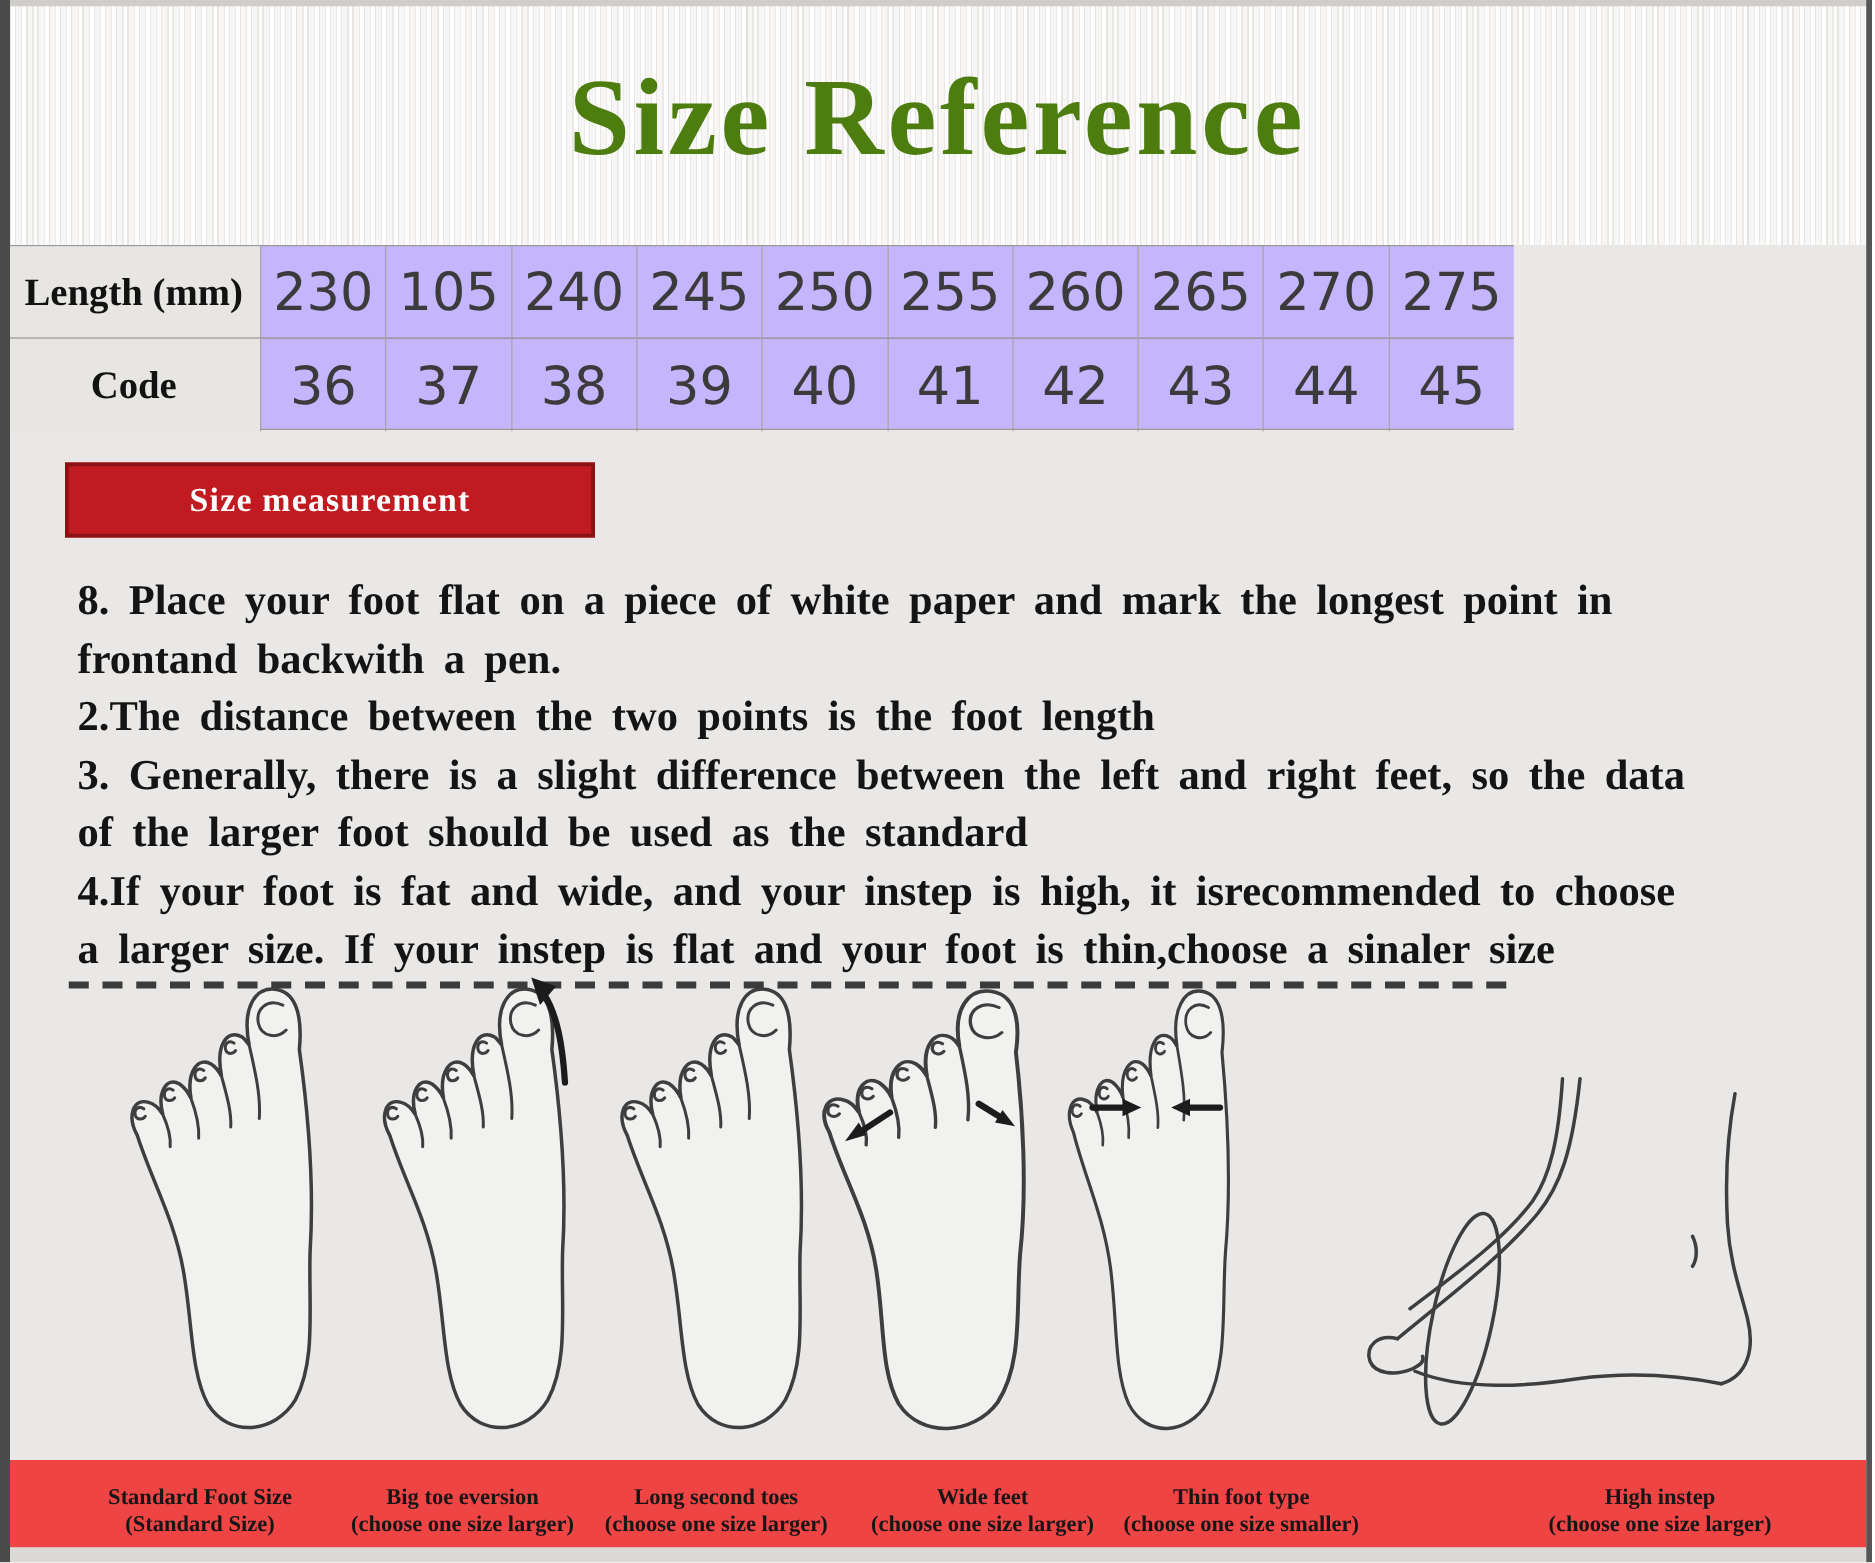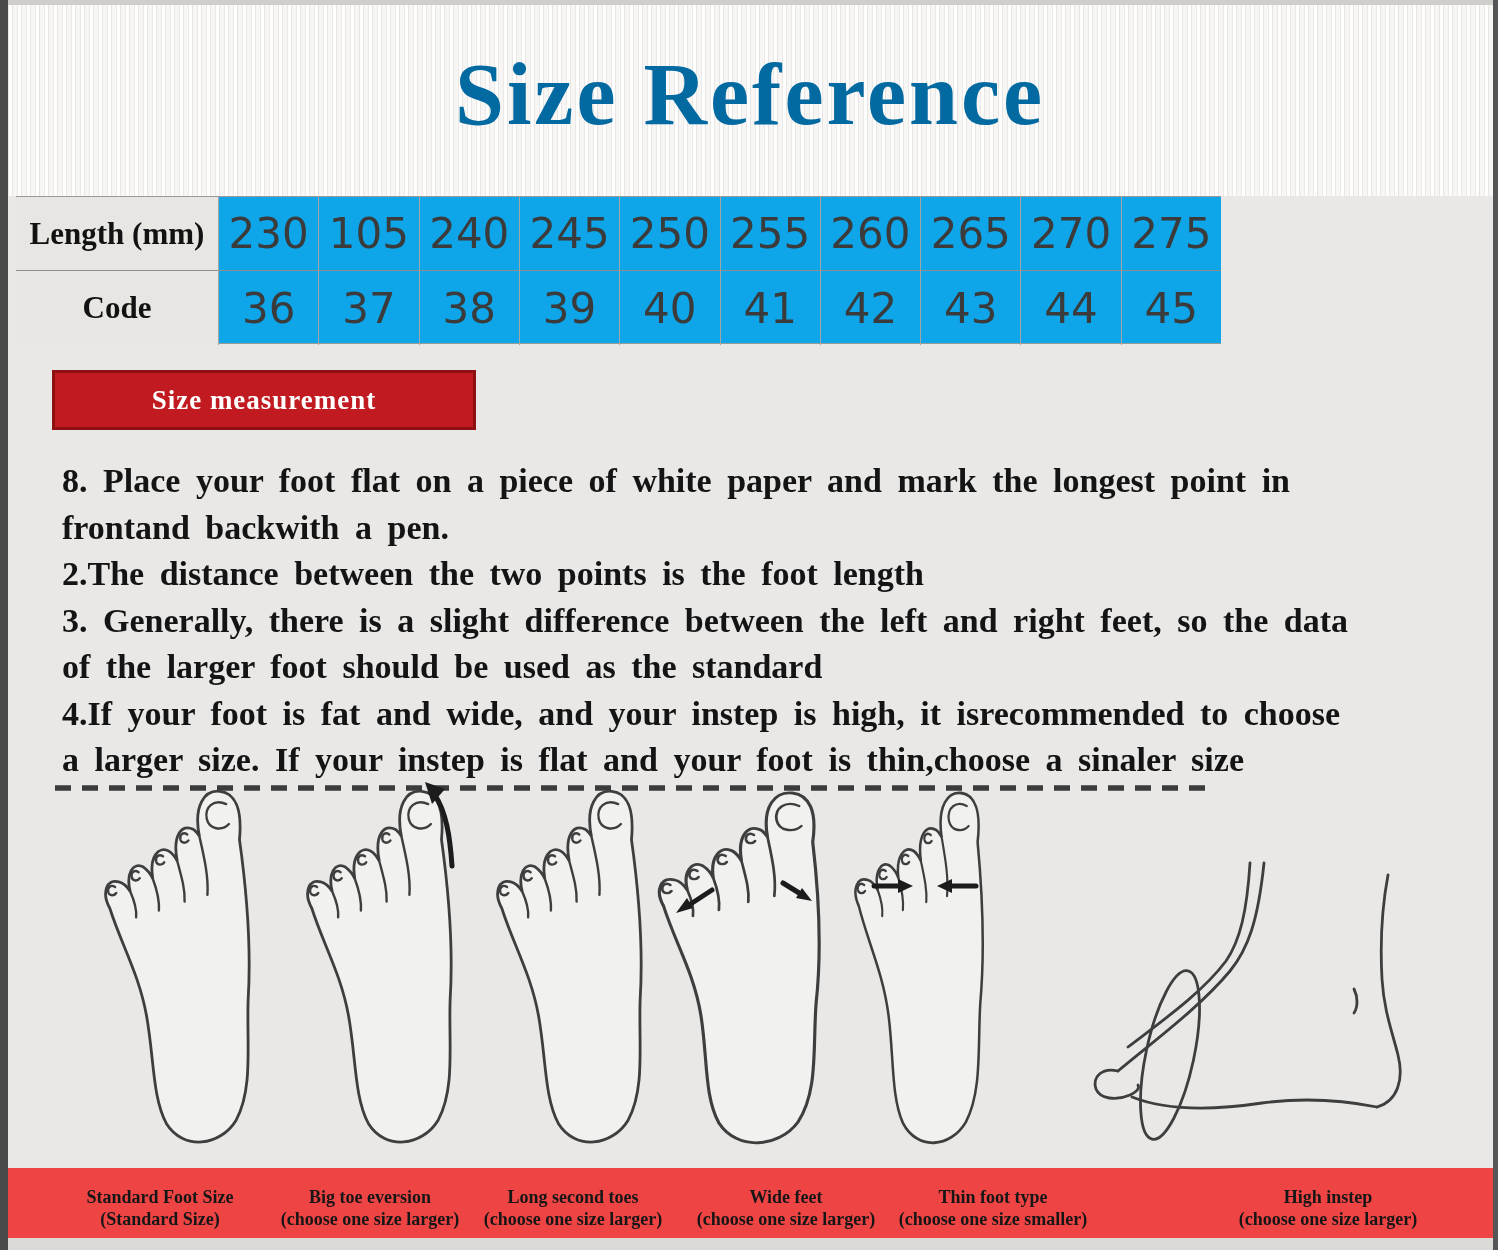--- a/index.html
+++ b/index.html
@@ -15,27 +15,27 @@
   
   .title-band{
     position:absolute;left:0;top:0;width:1500px;height:196px;
     background-color:#f1f0ee;
     background-image:
       repeating-linear-gradient(90deg, rgba(255,255,255,.95) 0 3px, rgba(223,222,219,.55) 3px 4px, rgba(248,247,245,.9) 4px 8px, rgba(230,229,226,.6) 8px 9px),
       repeating-linear-gradient(90deg, rgba(255,255,255,0) 0 37px, rgba(214,213,210,.35) 37px 40px);
   }
   .page-title{
     position:absolute;left:0;top:44px;width:1500px;text-align:center;
-    font-size:88px;font-weight:700;color:#0369a1;letter-spacing:3px;margin:0;
+    font-size:88px;font-weight:700;color:#4d7c0f;letter-spacing:3px;margin:0;
   }
   
   .size-table{
-    position:absolute;left:16px;top:196px;width:1205px;height:148px;
+    position:absolute;left:6px;top:196px;width:1205px;height:148px;
     display:grid;grid-template-columns:202px repeat(10,1fr);grid-auto-rows:74px;
-    background:#0ea5e9;border-top:1px solid #9a9a98;border-bottom:1px solid #9a9a98;
+    background:#c4b5fd;border-top:1px solid #9a9a98;border-bottom:1px solid #9a9a98;
     box-sizing:border-box;
   }
   .size-table .cell{
     display:flex;align-items:center;justify-content:center;
     border-left:1px solid #a6a5a3;box-sizing:border-box;
   }
   .size-table .cell:nth-child(-n+11){border-bottom:1px solid #8f8e8c;}
   .size-table .cell:nth-child(11n+1){border-left:none;background:#e7e6e3;}
   .size-table .th{font-size:31px;font-weight:700;color:#121212;}
   .size-table .td{font-family:"DejaVu Sans",sans-serif;font-size:42px;color:#3b3b3b;}

